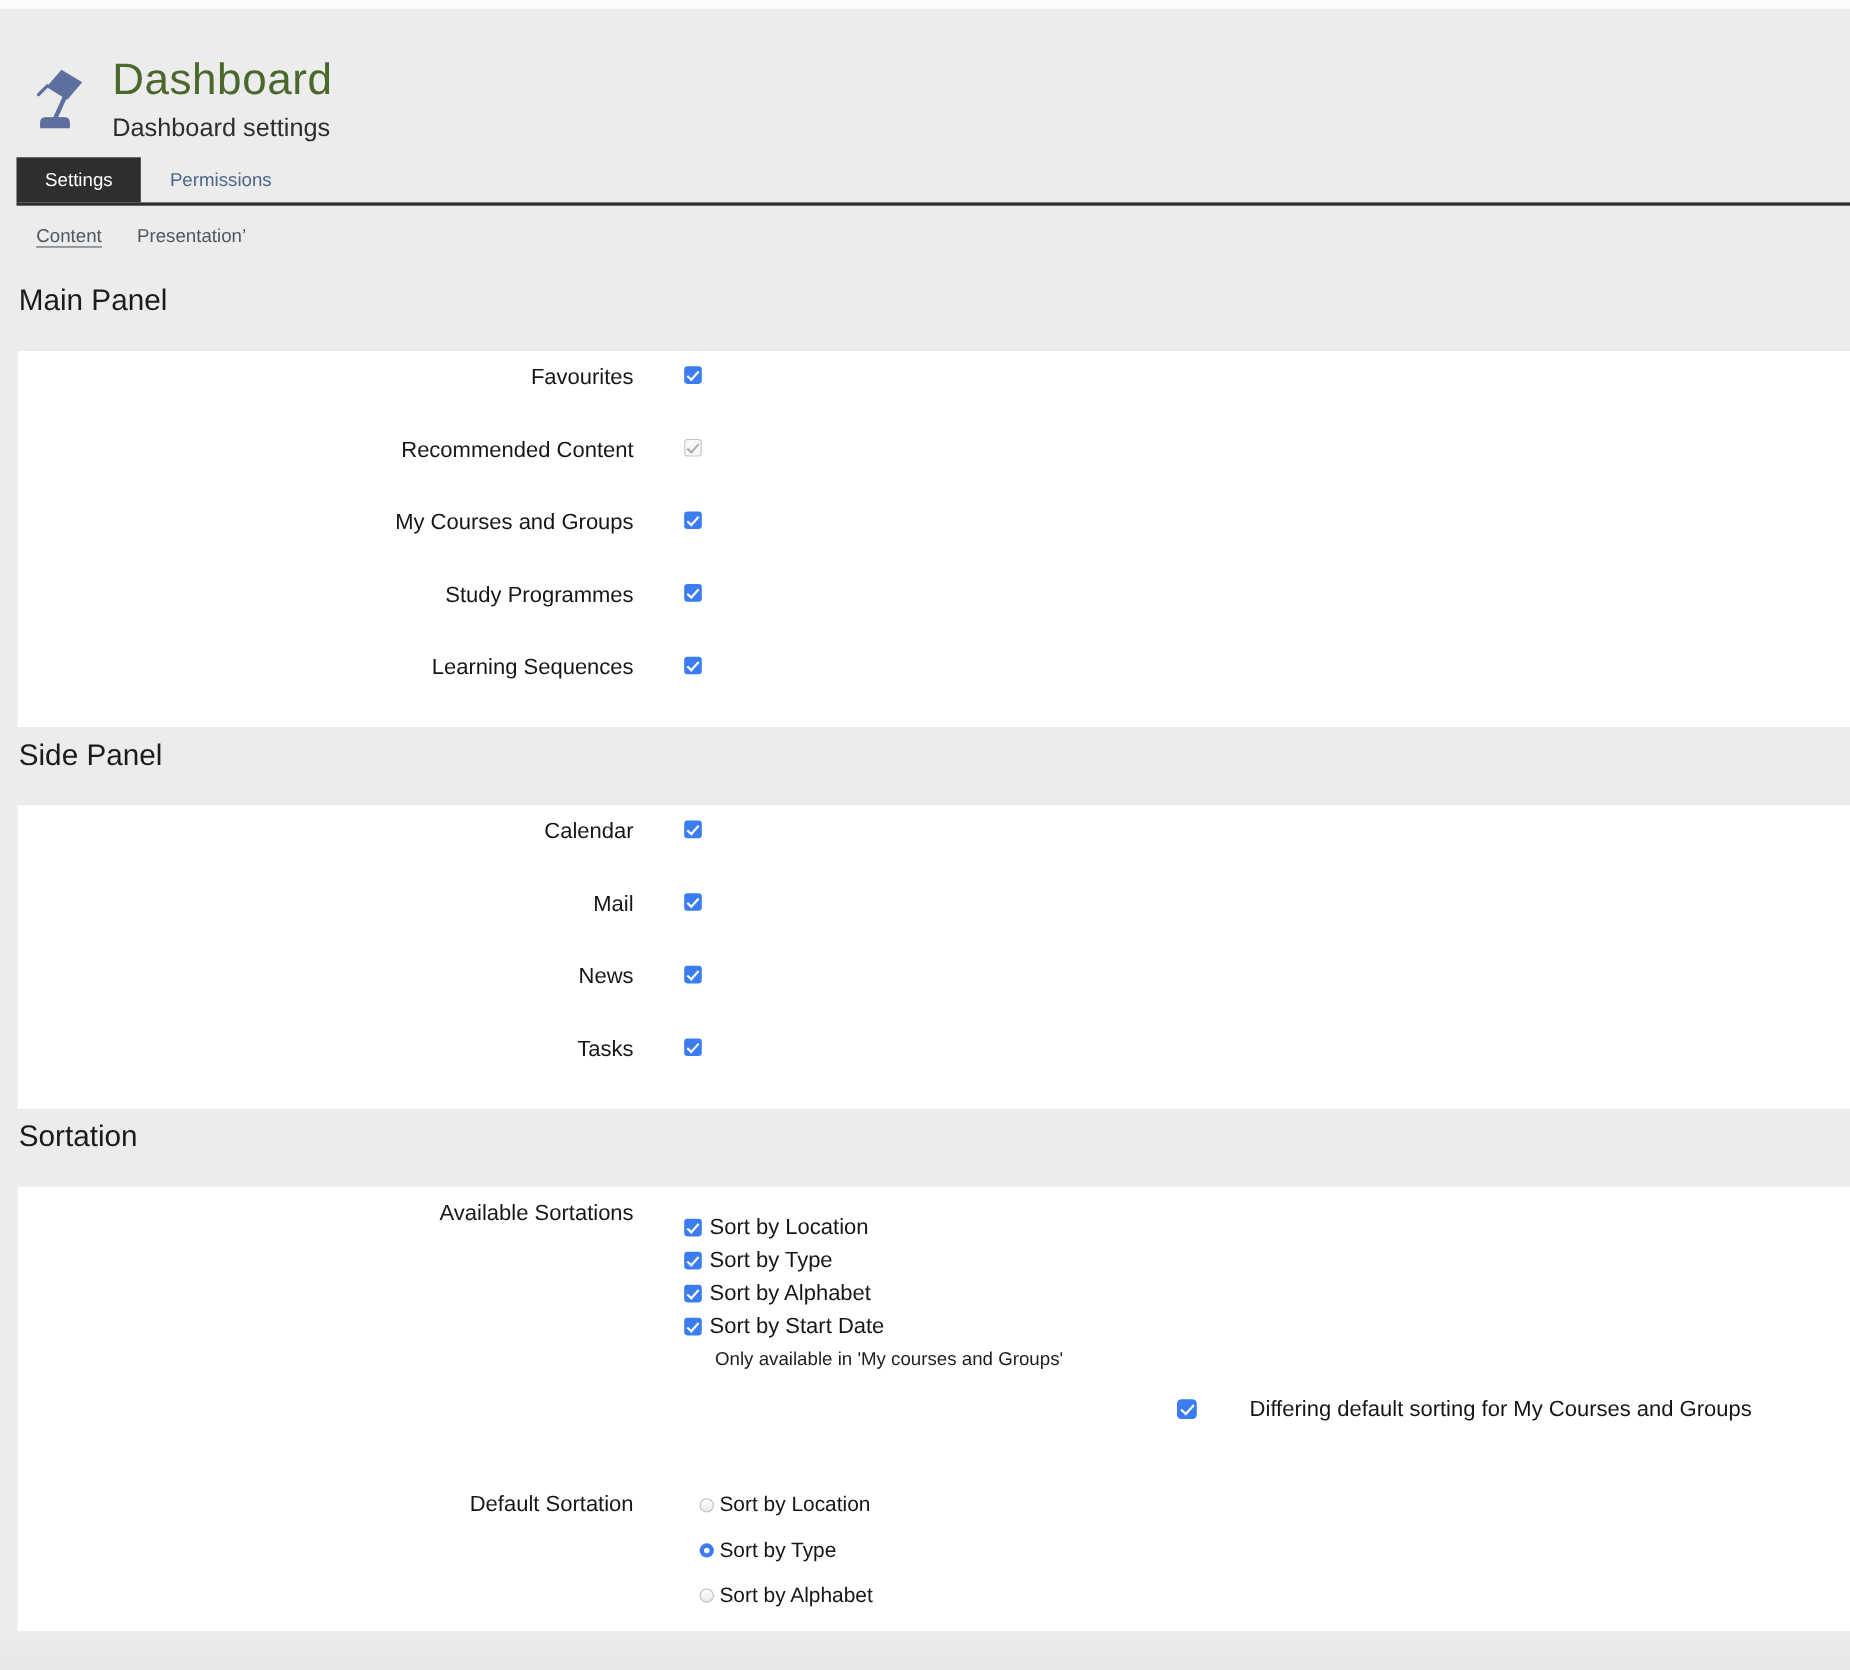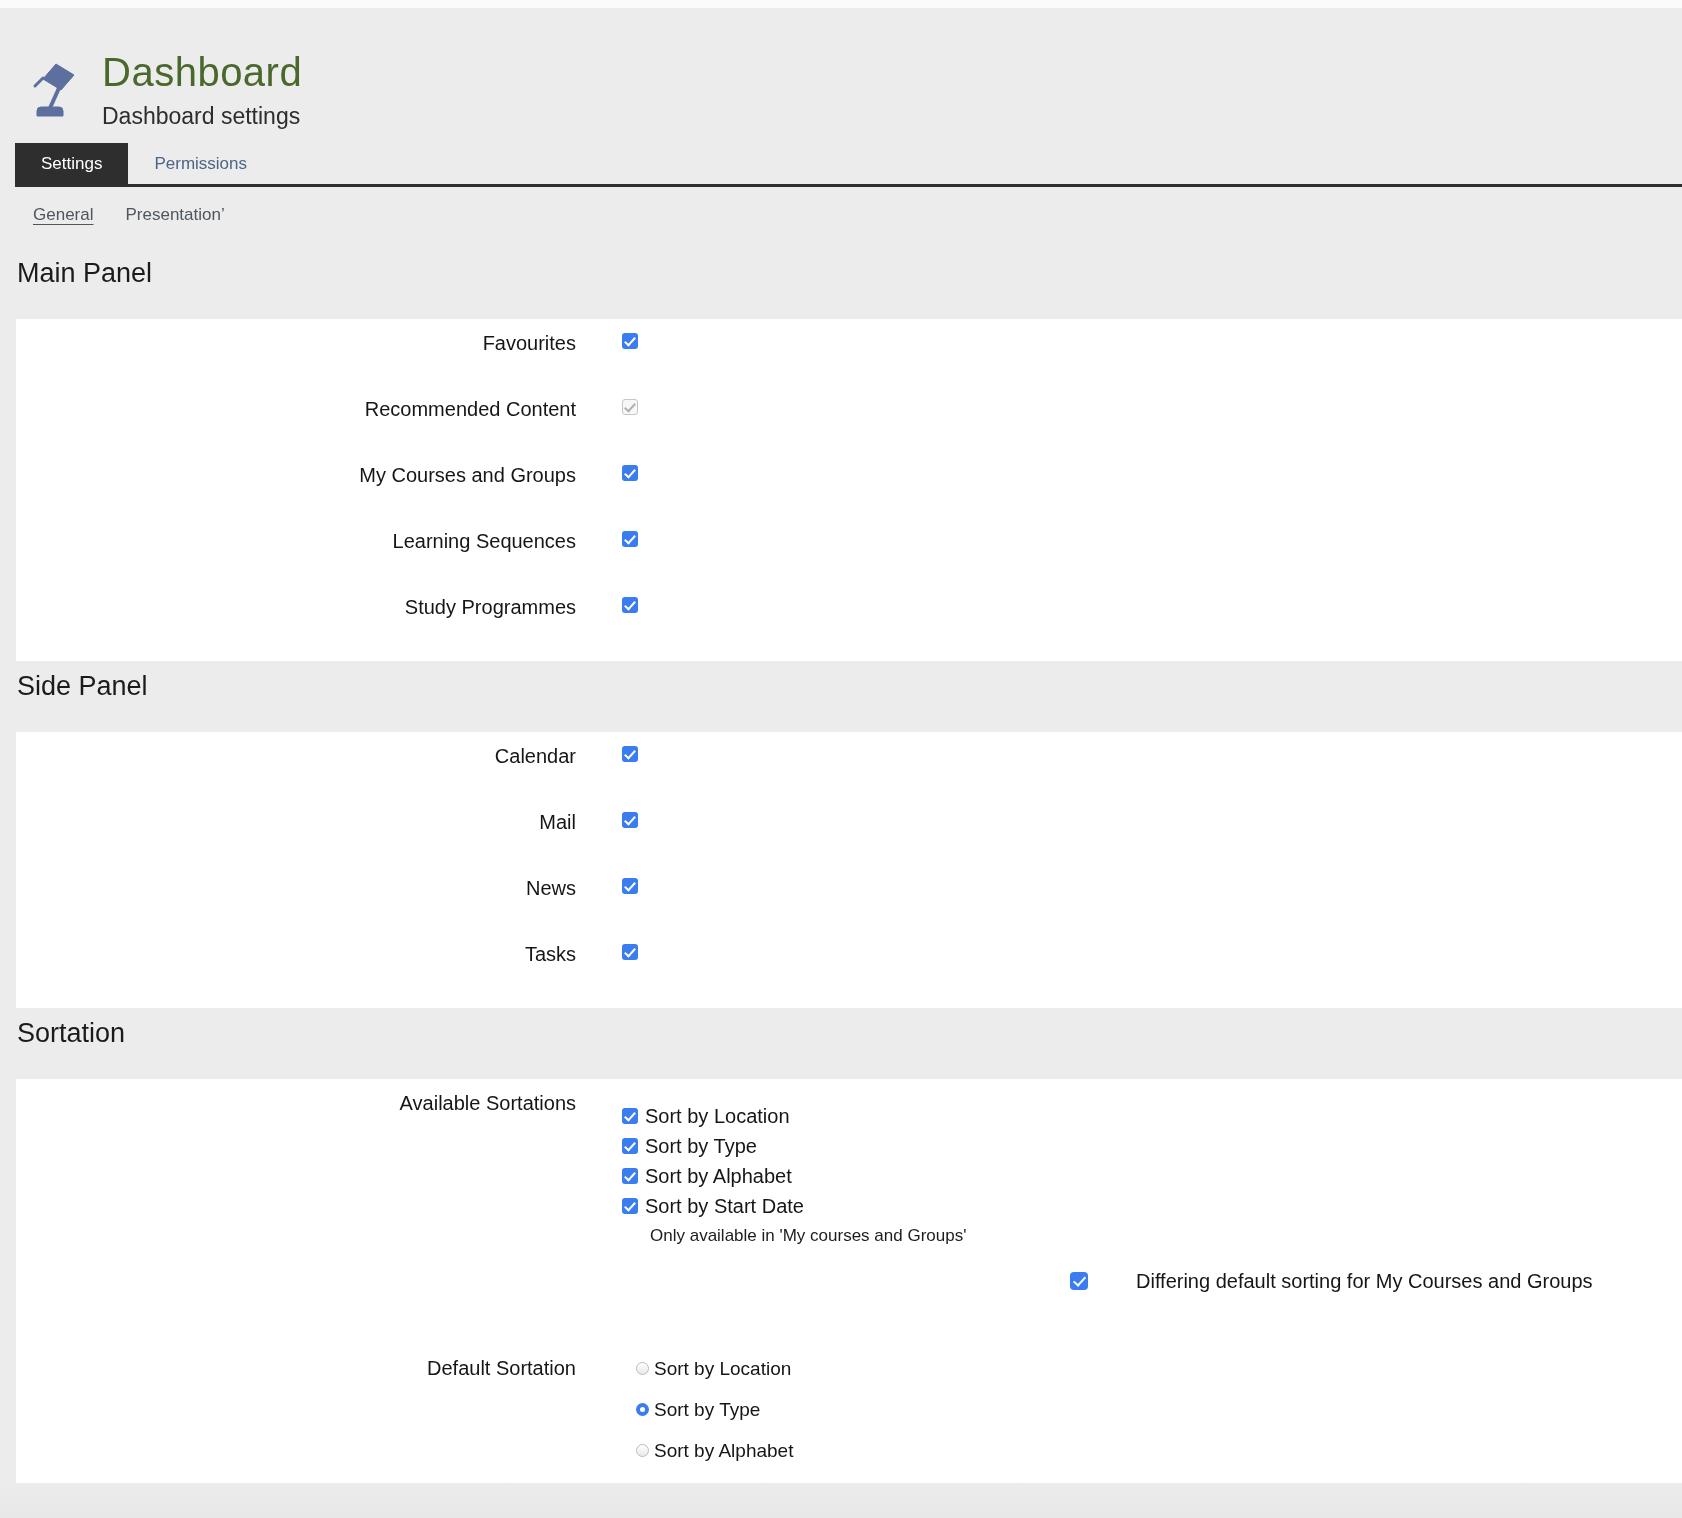--- a/index.html
+++ b/index.html
@@ -98,44 +98,44 @@
       <div class="page-subtitle">Dashboard settings</div>
     </div>
   </div>
 
   <div class="tabs">
     <div class="tab active">Settings</div>
     <div class="tab inactive">Permissions</div>
   </div>
 
   <div class="subnav">
-    <span class="subtab current">General</span>
+    <span class="subtab current">Content</span>
     <span class="subtab">Presentation’</span>
   </div>
 
   <div class="band">Main Panel</div>
   <div class="panel pad" id="main-panel-rows">
       <div class="crow">
         <div class="crow-label">Favourites</div>
         <span class="cb"></span>
       </div>
       <div class="crow">
         <div class="crow-label">Recommended Content</div>
         <span class="cb disabled"></span>
       </div>
       <div class="crow">
         <div class="crow-label">My Courses and Groups</div>
         <span class="cb"></span>
       </div>
       <div class="crow">
+        <div class="crow-label">Study Programmes</div>
+        <span class="cb"></span>
+      </div>
+      <div class="crow">
         <div class="crow-label">Learning Sequences</div>
-        <span class="cb"></span>
-      </div>
-      <div class="crow">
-        <div class="crow-label">Study Programmes</div>
         <span class="cb"></span>
       </div>
     </div>
 
   <div class="band">Side Panel</div>
   <div class="panel pad" id="side-panel-rows">
       <div class="crow">
         <div class="crow-label">Calendar</div>
         <span class="cb"></span>
       </div>

